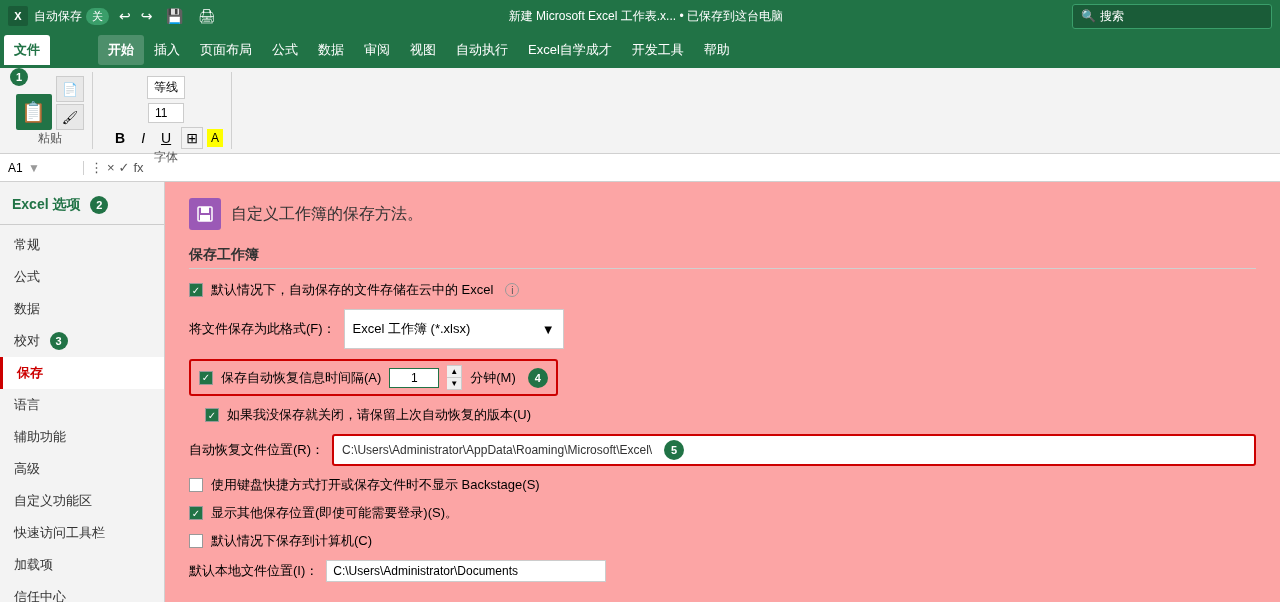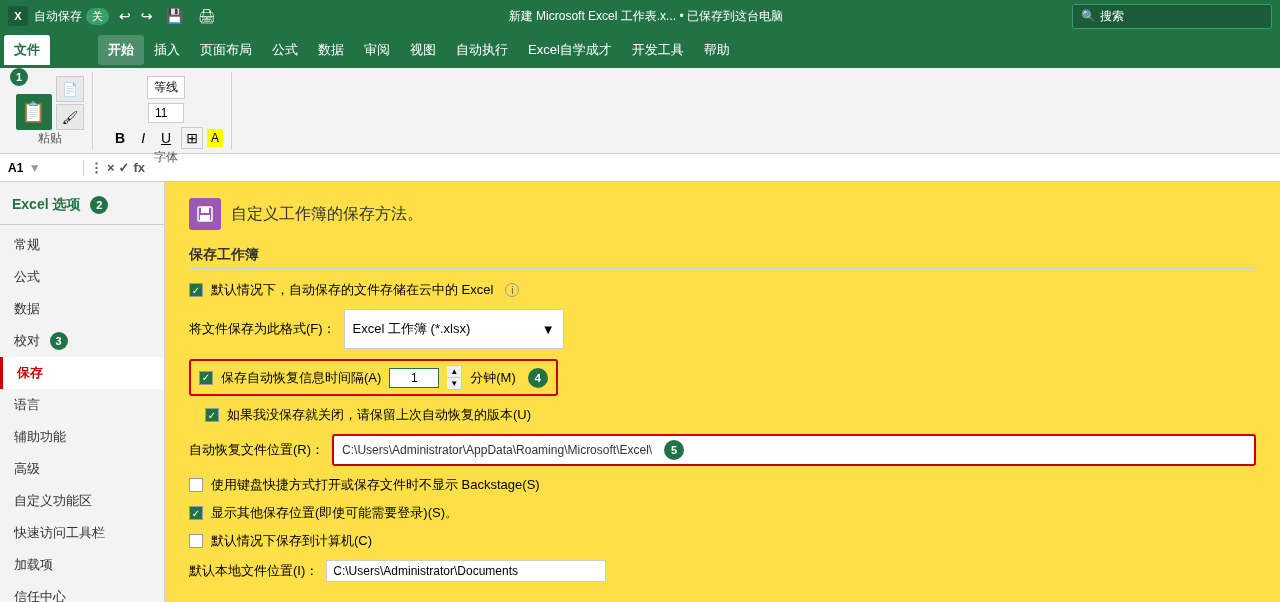--- a/index.html
+++ b/index.html
@@ -58,21 +58,20 @@
     .badge-1 { position: absolute; top: -6px; left: -6px; }
 
     
     .formula-bar {
       background: white;
       border-bottom: 1px solid #d0d0d0;
       height: 28px;
       display: flex;
       align-items: center;
       padding: 0 4px;
-      font-weight: bold;
     }
     .cell-ref { width: 80px; border-right: 1px solid #d0d0d0; padding: 0 4px; font-size: 12px; }
     .formula-icons { display: flex; align-items: center; padding: 0 6px; gap: 4px; color: #555; font-size: 13px; }
     .formula-input { flex: 1; padding: 0 4px; font-size: 12px; }
 
     
     .main-content {
       display: flex;
       height: calc(602px - 32px - 36px - 86px - 28px);
       position: relative;
@@ -98,21 +97,21 @@
     .cell { flex: 1; border-right: 1px solid #e8e8e8; padding: 2px 4px; font-size: 12px; min-height: 18px; }
     .cell.active-cell { border: 2px solid #217346; }
 
     
     .options-overlay {
       position: absolute;
       top: 0; left: 0;
       width: 100%;
       height: 100%;
       display: flex;
-      background: #fde047;
+      background: #fca5a5;
     }
 
     
     .options-sidebar {
       width: 165px;
       background: #f3f3f3;
       border-right: 1px solid #d0d0d0;
       padding: 8px 0;
     }
     .options-title {

